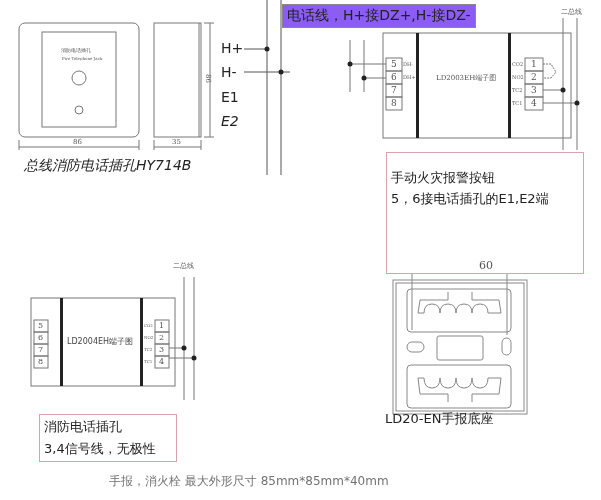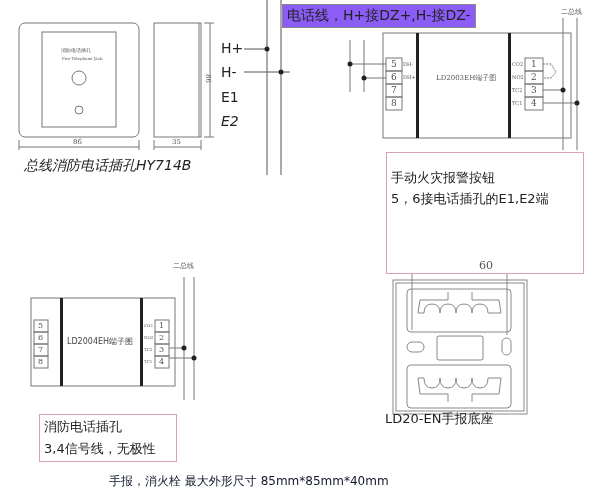--- a/index.html
+++ b/index.html
@@ -183,13 +183,13 @@
 <div class="lbl small" style="left:144px;top:360px;font-size:4px;">TC1</div>
 
 <div class="note" style="left:39px;top:414px;width:128px;height:44px;padding:1px 4px;font-size:13px;line-height:22px;">
   <div>消防电话插孔</div>
   <div>3,4信号线，无极性</div>
 </div>
 
 <div class="lbl small" style="left:453px;top:260px;font-size:11px;padding-left:26px;">60</div>
 <div class="lbl" style="left:385px;top:412px;font-size:13px;text-align:center;">LD20-EN手报底座</div>
 
-<div class="lbl" style="left:109px;top:475px;font-size:12px;color:#0f172a;">手报，消火栓  最大外形尺寸   85mm*85mm*40mm</div>
+<div class="lbl" style="left:109px;top:475px;font-size:12px;color:#737373;">手报，消火栓  最大外形尺寸   85mm*85mm*40mm</div>
 
 </body></html>

